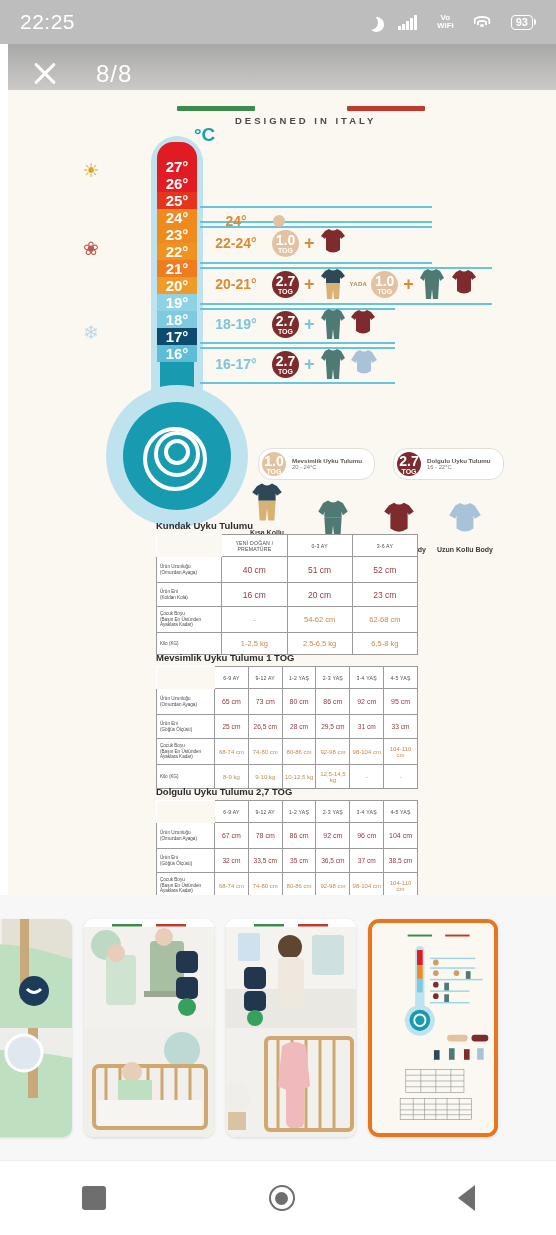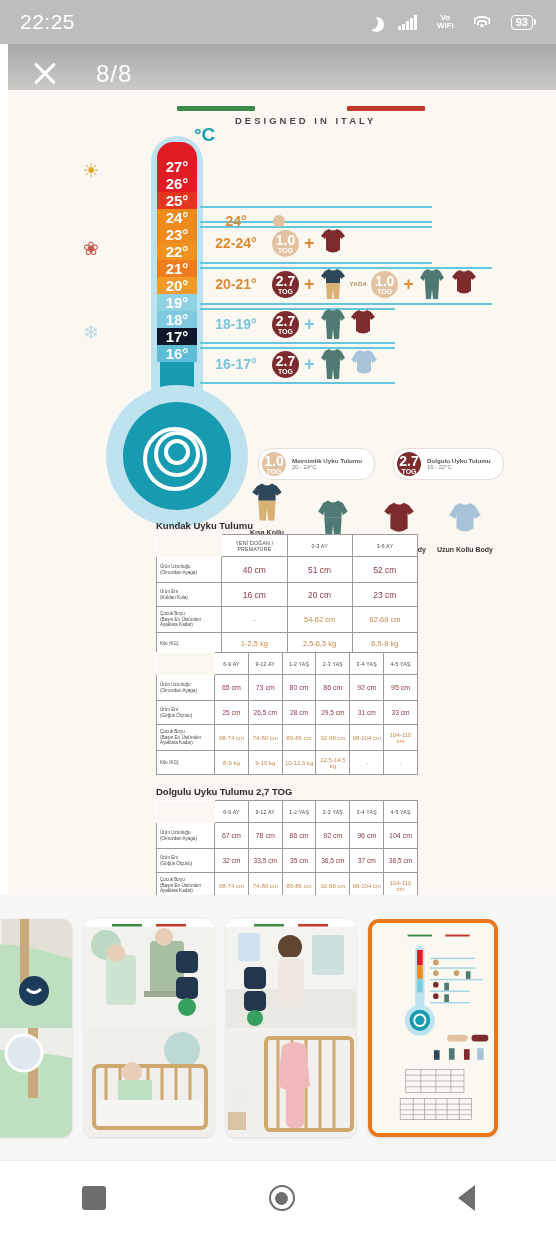--- a/index.html
+++ b/index.html
@@ -216,21 +216,21 @@
         <div class="mrow" style="background:#e01b24">27°</div>
         <div class="mrow" style="background:#e21b24">26°</div>
         <div class="mrow" style="background:#e5351f">25°</div>
         <div class="mrow" style="background:#ef8a1f">24°</div>
         <div class="mrow" style="background:#ef8a1f">23°</div>
         <div class="mrow" style="background:#f0921f">22°</div>
         <div class="mrow" style="background:#ef7c1f">21°</div>
         <div class="mrow" style="background:#f09a2a">20°</div>
         <div class="mrow" style="background:#8fd2e4">19°</div>
         <div class="mrow" style="background:#7ecadf">18°</div>
-        <div class="mrow" style="background:#0f172a">17°</div>
+        <div class="mrow" style="background:#0c4a6e">17°</div>
         <div class="mrow" style="background:#5dbcd6">16°</div>
       </div>
 
       <div class="side-ic" style="top:70px; color:#d9a52c;">☀</div>
       <div class="side-ic" style="top:148px; color:#c0584f;">❀</div>
       <div class="side-ic" style="top:232px; color:#bcd9e8;">❄</div>
 
       <div class="line" style="top:116px; left:192px; width:232px;"></div>
       <div class="line" style="top:131px; left:192px; width:232px;"></div>
       <div class="line" style="top:136px; left:192px; width:232px;"></div>
@@ -429,20 +429,21 @@
             <td class="rh">Kilo (KG)</td>
             <td class="v tan">1-2,5 kg</td>
             <td class="v tan">2,5-6,5 kg</td>
             <td class="v tan">6,5-8 kg</td>
           </tr>
         </tbody>
           </table>
       </div>
 
       <div class="tblwrap" style="top:562px;">
+        <div class="tbl-title">Mevsimlik Uyku Tulumu 1 TOG</div>
         <table class="spec">
           <tbody>
               <tr>
             <td class="corner" style="width:58px"></td>
             <th>6-9 AY</th>
             <th>9-12 AY</th>
             <th>1-2 YAŞ</th>
             <th>2-3 YAŞ</th>
             <th>3-4 YAŞ</th>
             <th>4-5 YAŞ</th>

